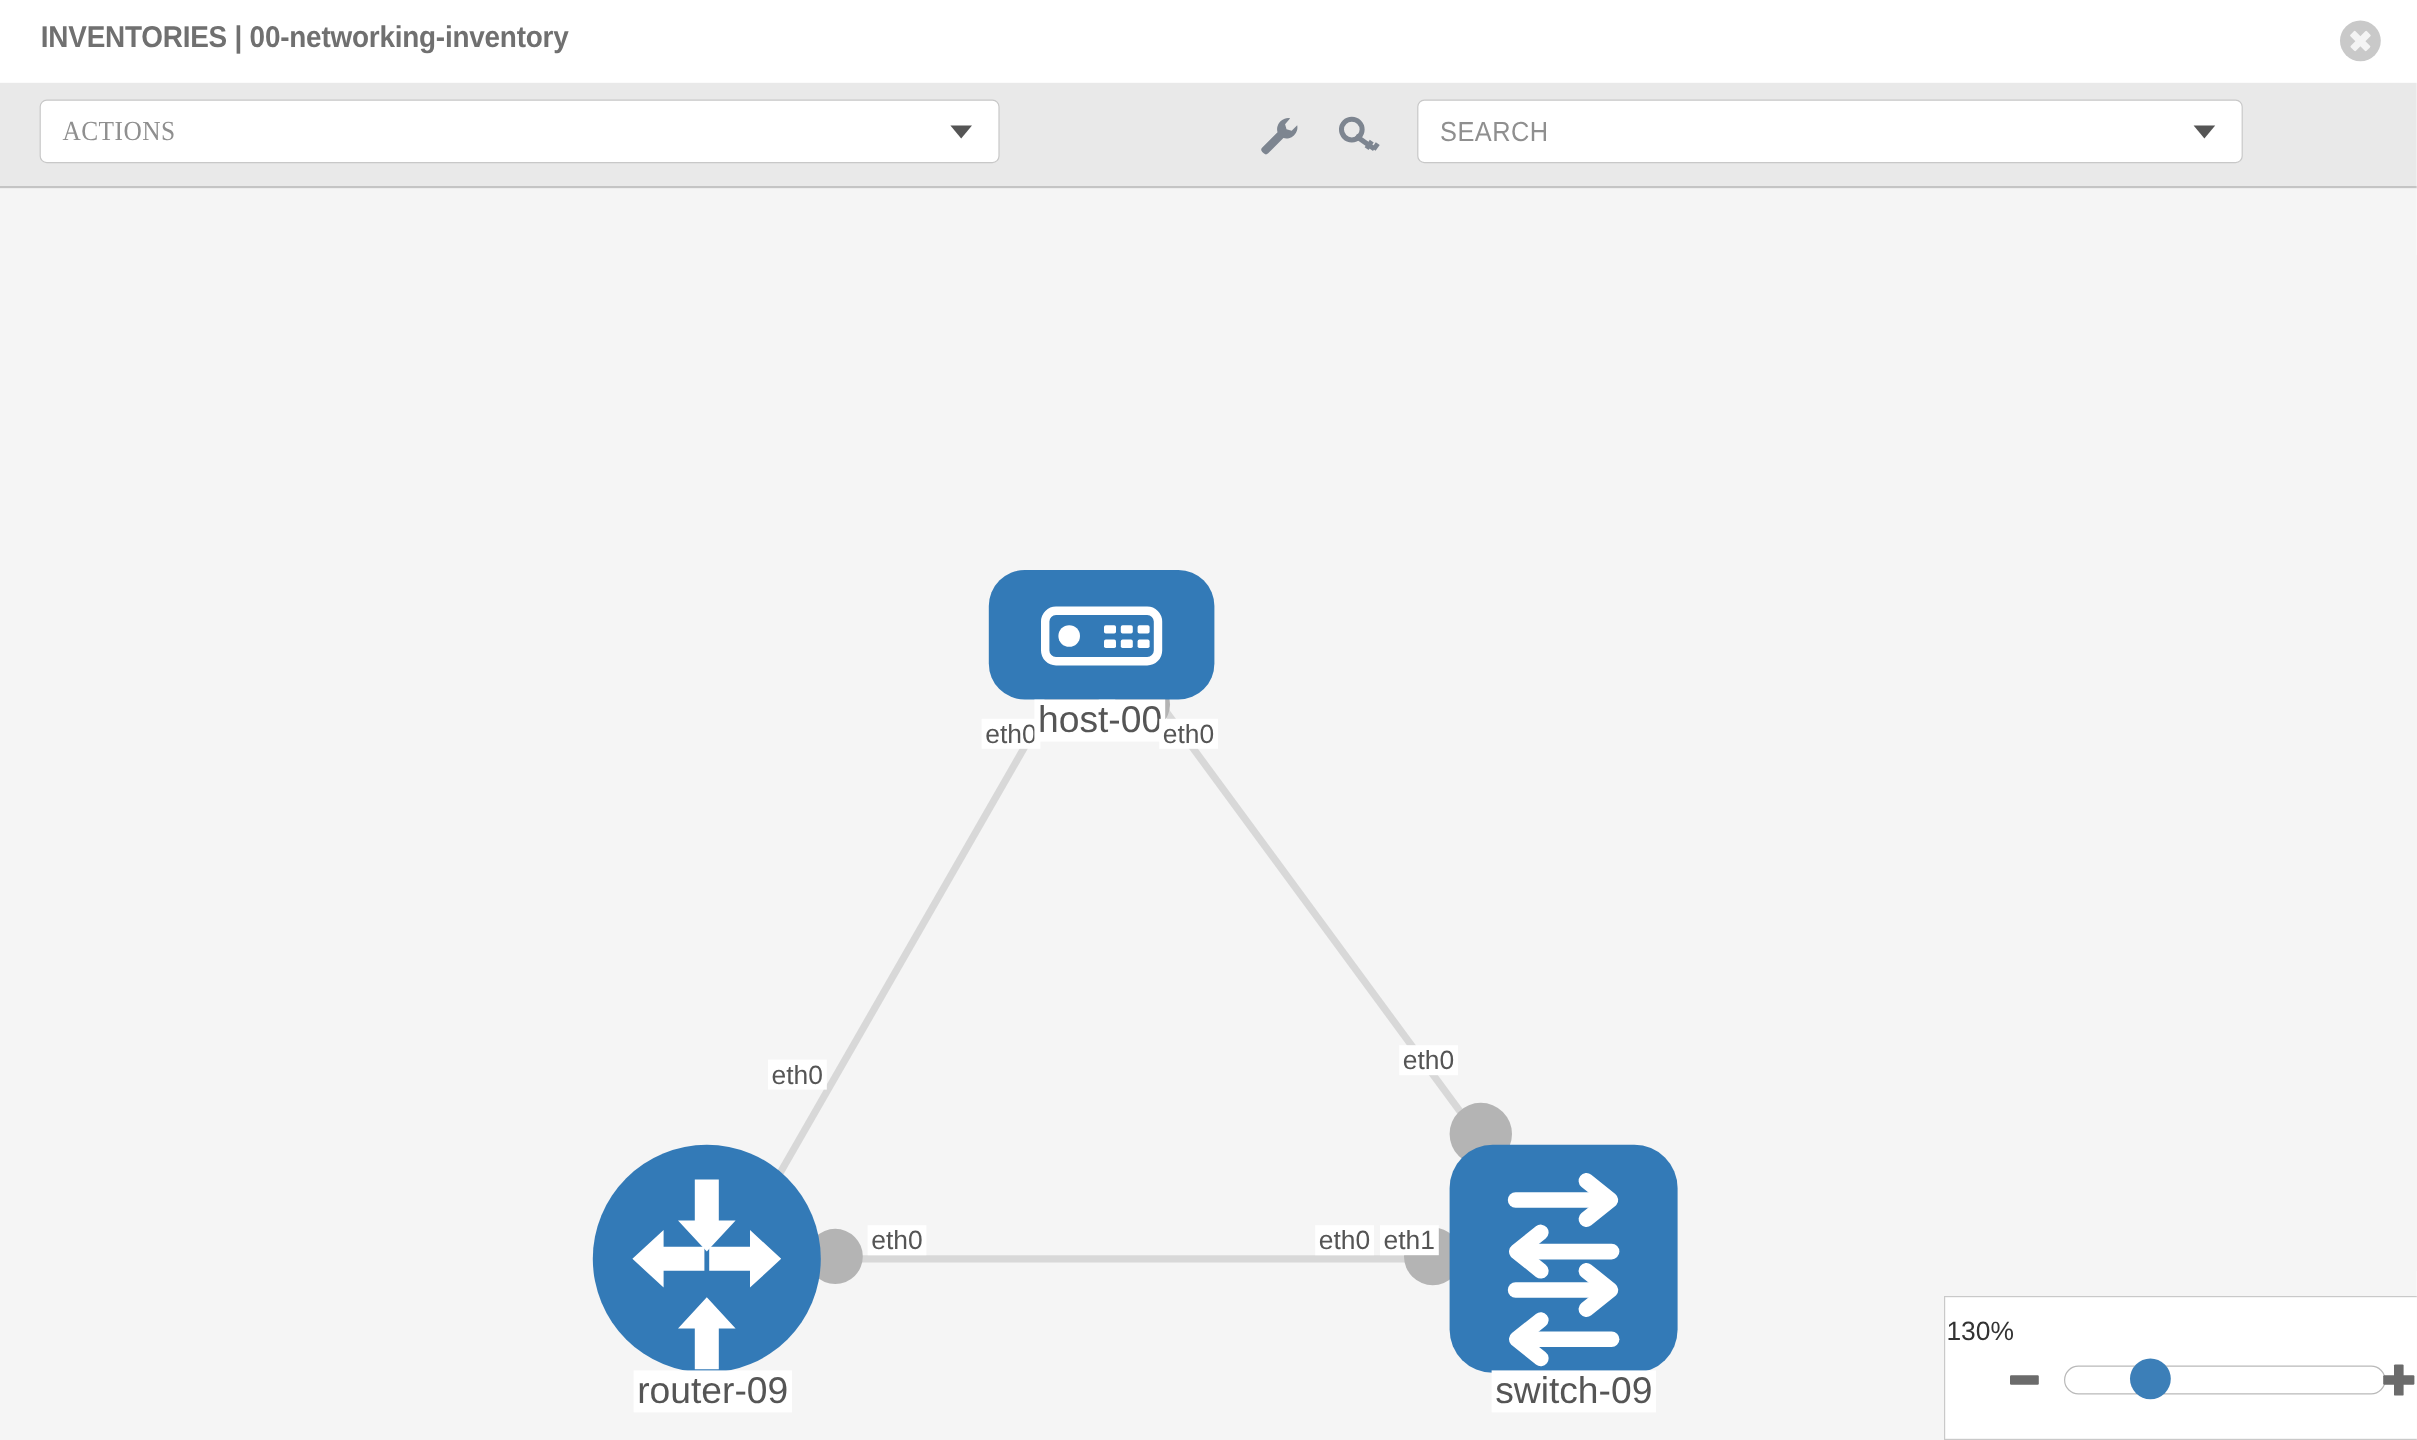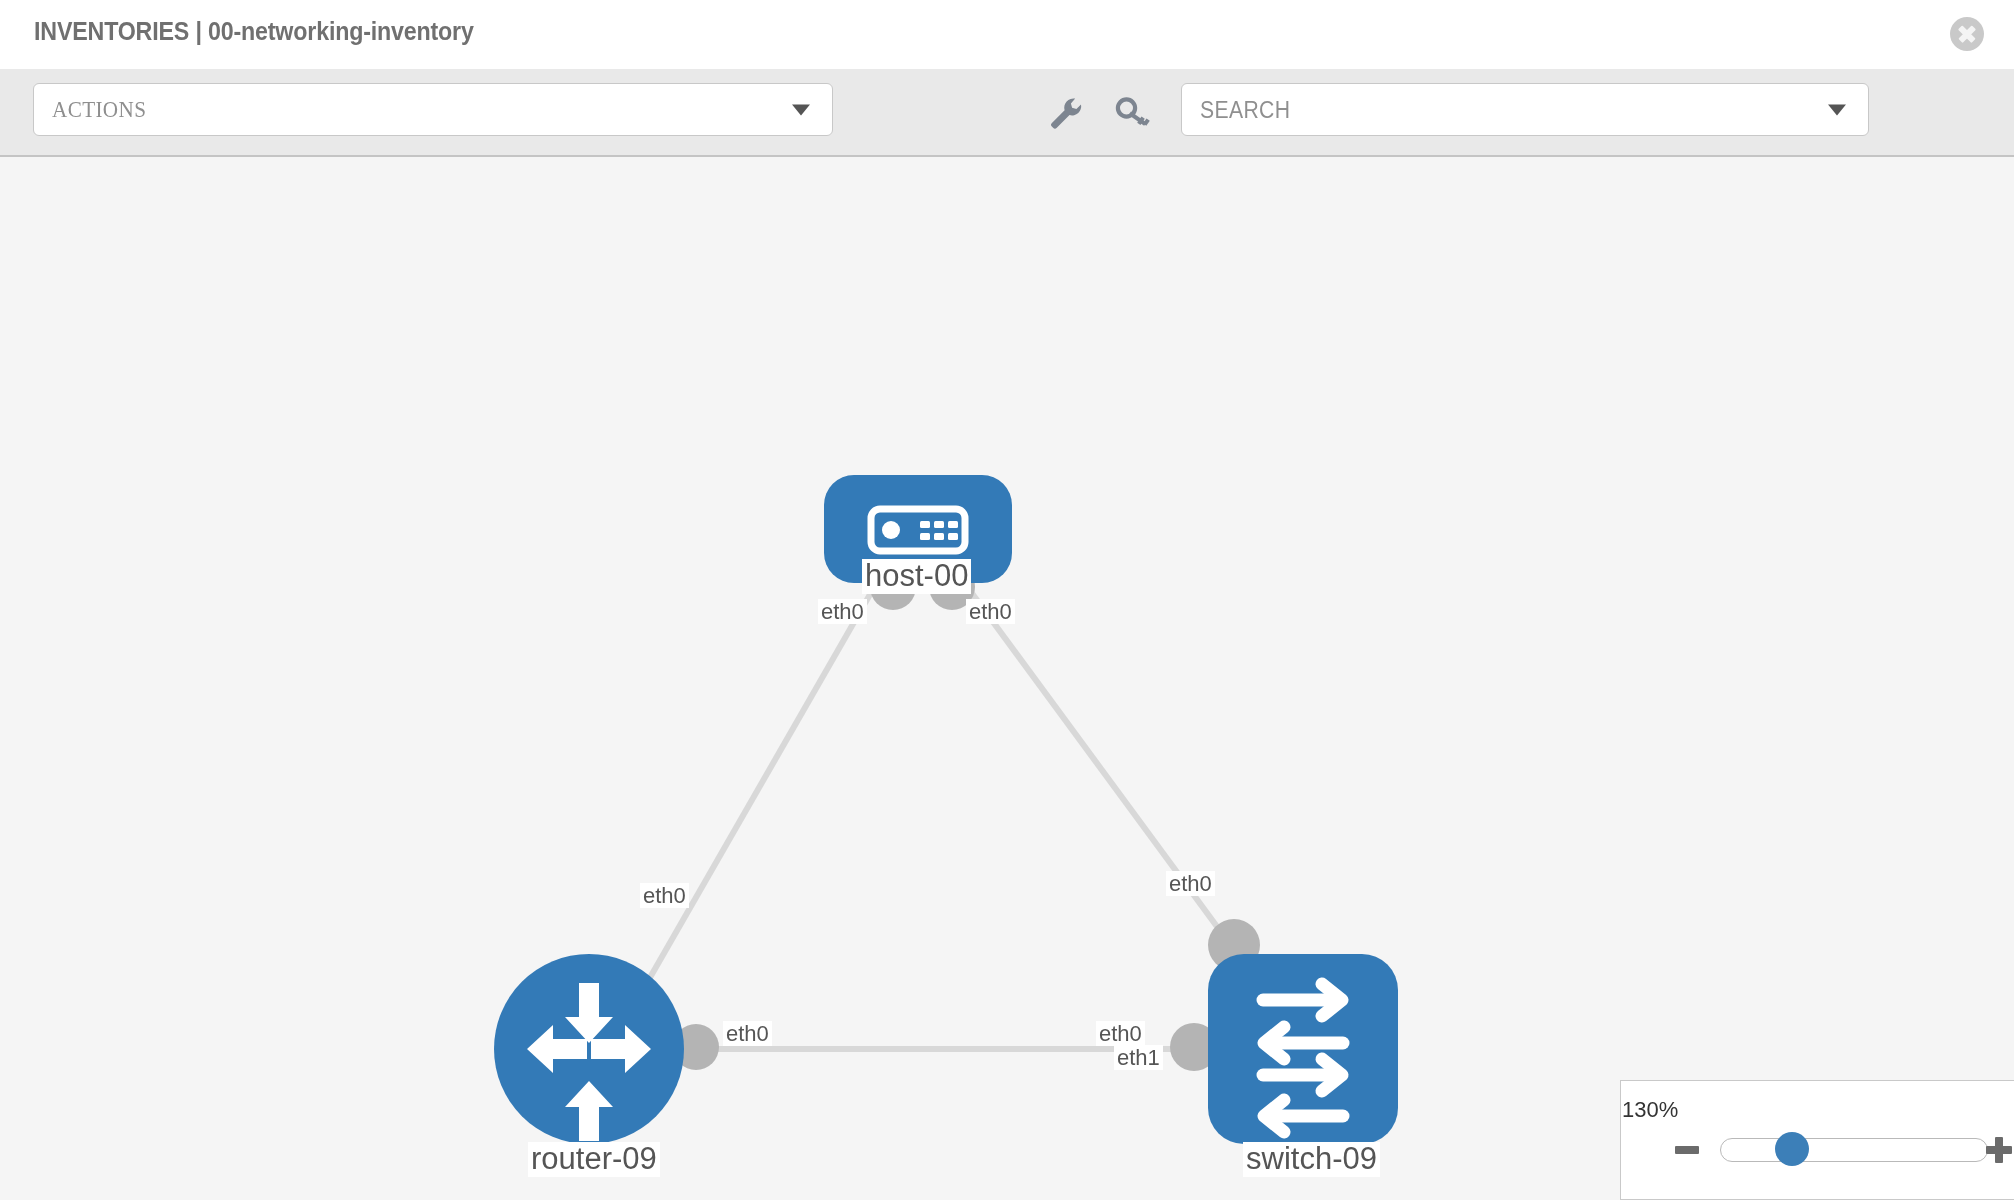--- a/index.html
+++ b/index.html
@@ -302,29 +302,29 @@
           <polyline points="1284,870 1264,886 1284,902"></polyline>
           <line x1="1263" y1="918" x2="1338" y2="918"></line>
           <polyline points="1322,902 1342,918 1322,934"></polyline>
           <line x1="1343" y1="959" x2="1268" y2="959"></line>
           <polyline points="1284,943 1264,959 1284,975"></polyline>
         </g>
       </g>
     </svg>
 
     <span class="nlabel iface" style="left:818px; top:442px;">eth0</span>
-    <span class="nlabel name" style="left:862px; top:402px;">host-00</span>
+    <span class="nlabel name" style="left:862px; top:426px;">host-00</span>
     <span class="nlabel iface" style="left:966px; top:442px;">eth0</span>
 
     <span class="nlabel iface" style="left:640px; top:726px;">eth0</span>
     <span class="nlabel iface" style="left:1166px; top:714px;">eth0</span>
 
     <span class="nlabel iface" style="left:723px; top:864px;">eth0</span>
     <span class="nlabel iface" style="left:1096px; top:864px;">eth0</span>
-    <span class="nlabel iface" style="left:1114px; top:864px;margin-top:24px;">eth1</span>
+    <span class="nlabel iface" style="left:1150px; top:864px;">eth1</span>
 
     <span class="nlabel name" style="left:528px; top:985px;">router-09</span>
     <span class="nlabel name" style="left:1243px; top:985px;">switch-09</span>
 
   </div>
 
   <div class="zoom-panel">
     <div class="zoom-pct">130%</div>
     <div class="zoom-minus">
       <span class="h"></span>

